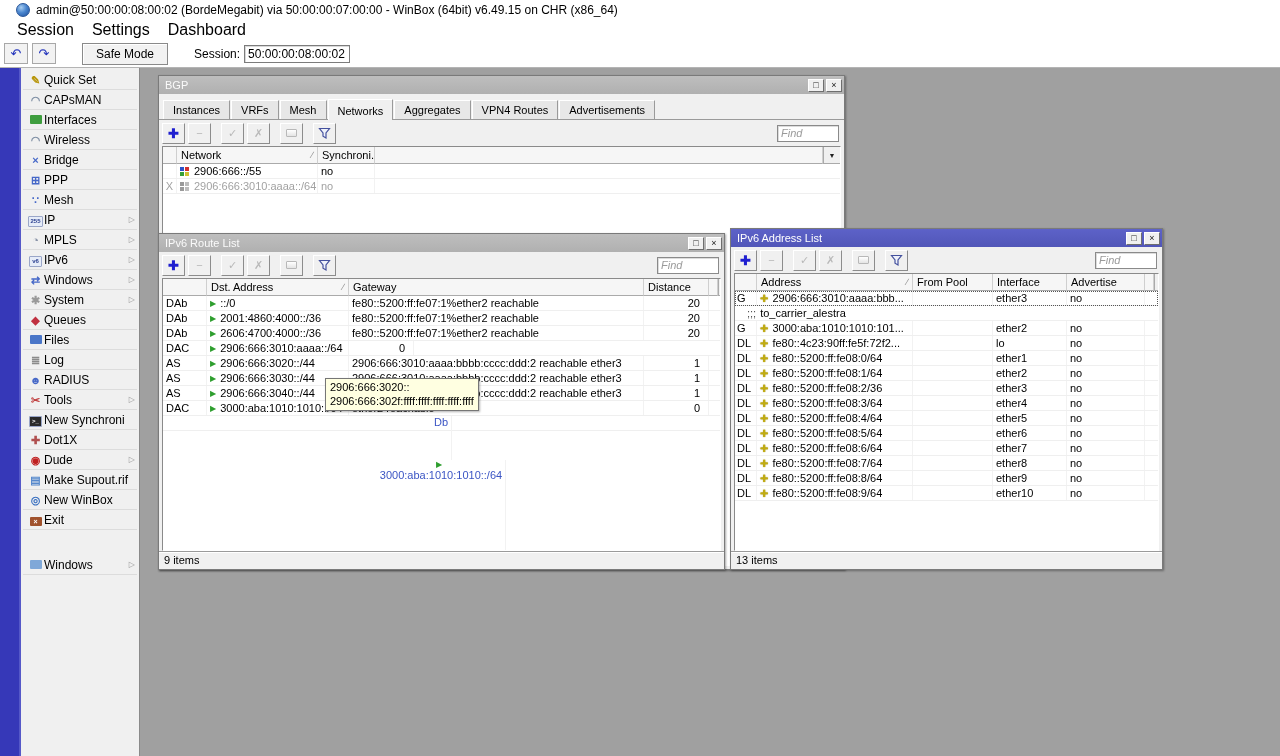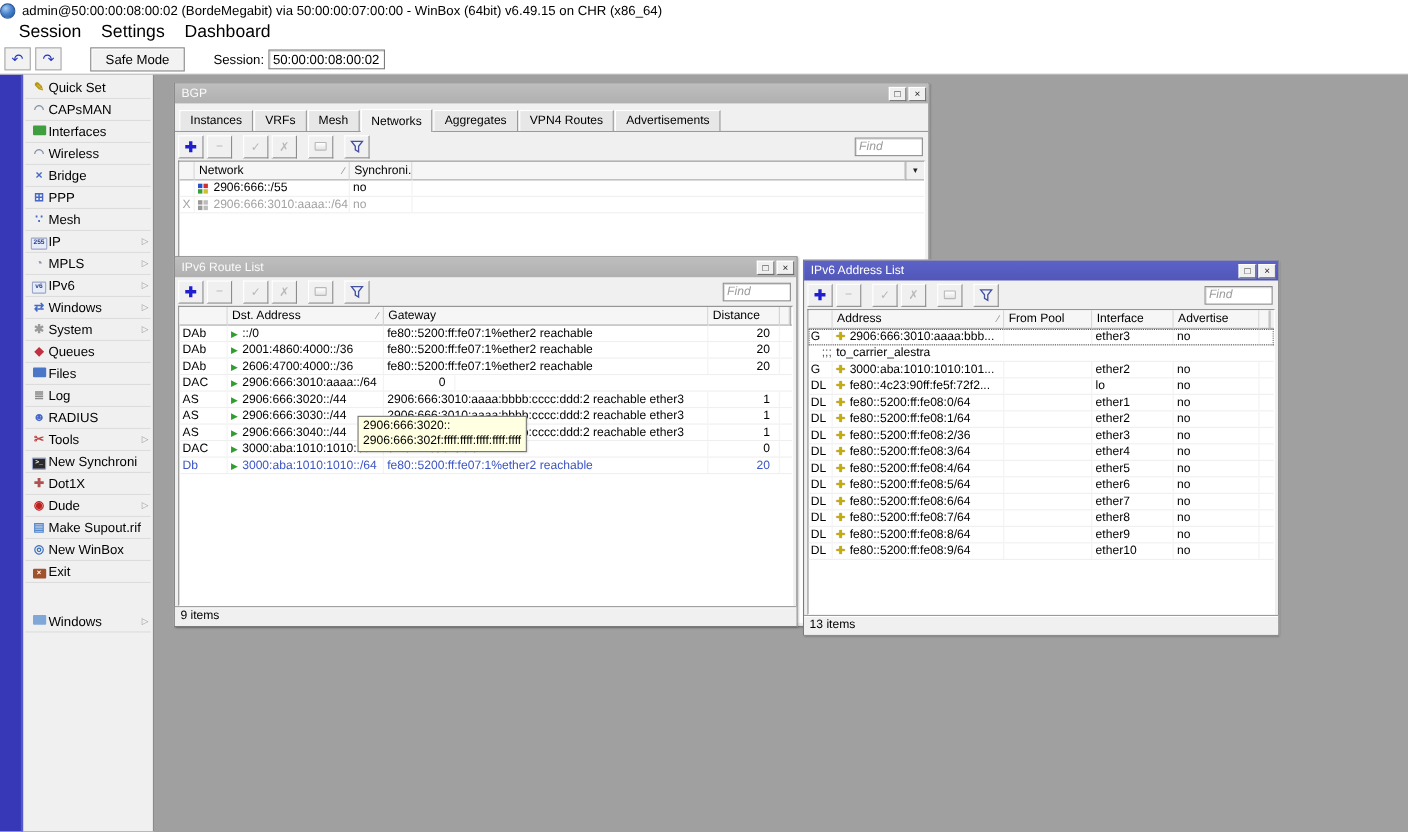--- a/index.html
+++ b/index.html
@@ -1,20 +1,20 @@
 <!DOCTYPE html>
 <html><head>
 <meta charset="utf-8">
 <style>
   * { margin:0; padding:0; box-sizing:border-box; }
   html,body { width:1280px; height:756px; overflow:hidden; }
   body { font-family:"Liberation Sans", sans-serif; font-size:11px; color:#000; background:#a0a0a0; position:relative; }
 
   
-  #titlebar { height:20px; background:#fff; display:flex; align-items:center; padding-left:0; }
+  #titlebar { height:20px; background:#fff; display:flex; align-items:center; padding-left:16px; }
   #winbox-logo { width:14px; height:14px; border-radius:50%;
     background:radial-gradient(circle at 35% 30%, #a8cdf0 0%, #4a86cf 45%, #1d4f9c 100%);
     border:1px solid #2a5699; margin-right:6px; flex:0 0 auto; }
   #title-text { font-size:12px; white-space:nowrap; }
   #menubar { height:20px; background:#fff; display:flex; align-items:center; padding-left:8px; }
   .menu-item { font-size:16px; padding:2px 9px; cursor:default; }
   #toolbar { height:28px; background:#fff; display:flex; align-items:center; padding-left:4px; border-bottom:1px solid #b4b4b4; }
   .tool-btn { width:24px; height:21px; background:#f2f2f2; border:1px solid #a8a8a8; display:flex; align-items:center; justify-content:center; color:#2233bb; font-size:13px; margin-right:4px; }
   #safe-mode-btn { margin-left:22px; height:22px; padding:0 13px; background:#f2f2f2; border:1px solid #8a8a8a; box-shadow:inset 1px 1px 0 #fff; font-size:12px; display:flex; align-items:center; }
   #session-label { margin-left:26px; margin-right:4px; font-size:12px; }
@@ -55,21 +55,21 @@
 
   .tbl { flex:1 1 auto; margin:0 3px; border:1px solid; border-color:#8a8a8a #fff #fff #8a8a8a; background:#fff; overflow:hidden; display:flex; flex-direction:column; }
   .thead { display:flex; flex:0 0 auto; height:17px; }
   .th { background:#f6f6f6; border-right:1px solid #cfcfcf; border-bottom:1px solid #aaa; padding:1px 4px; display:flex; align-items:center; font-size:11px; white-space:nowrap; overflow:hidden; }
   .sort-g { margin-left:auto; color:#8a8a8a; font-size:9px; padding-left:4px; }
   .dd-btn { background:#f0f0f0; border-left:1px solid #aaa; border-bottom:1px solid #aaa; display:flex; align-items:center; justify-content:center; font-size:7px; color:#222; flex:0 0 17px; }
   .trow { display:flex; height:15px; flex:0 0 auto; border-bottom:1px solid #efefef; align-items:center; }
   .td { padding:0 3px; white-space:nowrap; overflow:hidden; border-right:1px solid #f2f2f2; height:100%; display:flex; align-items:center; }
   .td.num { justify-content:flex-end; padding-right:8px; }
   .trow.sel { outline:1px dotted #555; outline-offset:-1px; }
-  .trow.row-blue, .trow.row-blue .td { color:#3b55c4; }
+  .trow.row-blue, .trow.row-blue .td { color:#3b55c4;flex-direction:column; }
   .trow.row-dis, .trow.row-dis .td { color:#a2a2a2; }
   .arrow-ic { color:#2e9e2e; font-size:8px; margin-right:4px; }
   .addr-ic { color:#c2ac10; font-size:10px; margin-right:4px; text-shadow:0 0 1px #8a7a00; }
   .netic { display:inline-block; width:9px; height:9px; margin-right:5px; position:relative; flex:0 0 9px; }
   .netic i { position:absolute; width:4px; height:4px; }
   .netic .q1{left:0;top:0;background:#2a52c8;} .netic .q2{right:0;top:0;background:#d03030;}
   .netic .q3{left:0;bottom:0;background:#38a038;} .netic .q4{right:0;bottom:0;background:#d0c030;}
   .netic.gray .q1,.netic.gray .q3{background:#9a9a9a;} .netic.gray .q2,.netic.gray .q4{background:#bdbdbd;}
   .cmt-pre { color:#555; margin-right:4px; }
   .statusbar { flex:0 0 18px; border-top:1px solid #9a9a9a; box-shadow:inset 0 1px 0 #fff; padding:2px 5px; font-size:11px; background:#f0f0f0; }
@@ -416,21 +416,21 @@
           <div class="td num" style="flex: 0 0 65px;">20</div>
           <div class="td" style="flex: 1 1 auto; border-right: none;"></div>
         </div>
       </div>
   </div>
   <div class="statusbar">
     <span>9 items</span>
   </div>
 </div>
 
-<div class="win active" id="addr-win" style="left:730px;top:236px;width:433px;height:342px;z-index:3;">
+<div class="win active" id="addr-win" style="left:730px;top:228px;width:433px;height:342px;z-index:3;">
   <div class="win-title">
     <span class="win-title-text">IPv6 Address List</span>
     <span class="win-btn">□</span>
     <span class="win-btn">×</span>
   </div>
   <div class="tb">
     <span class="tb-btn add">✚</span>
       <span class="tb-btn dis">−</span>
       <span class="tb-btn dis gap">✓</span>
       <span class="tb-btn dis">✗</span>

